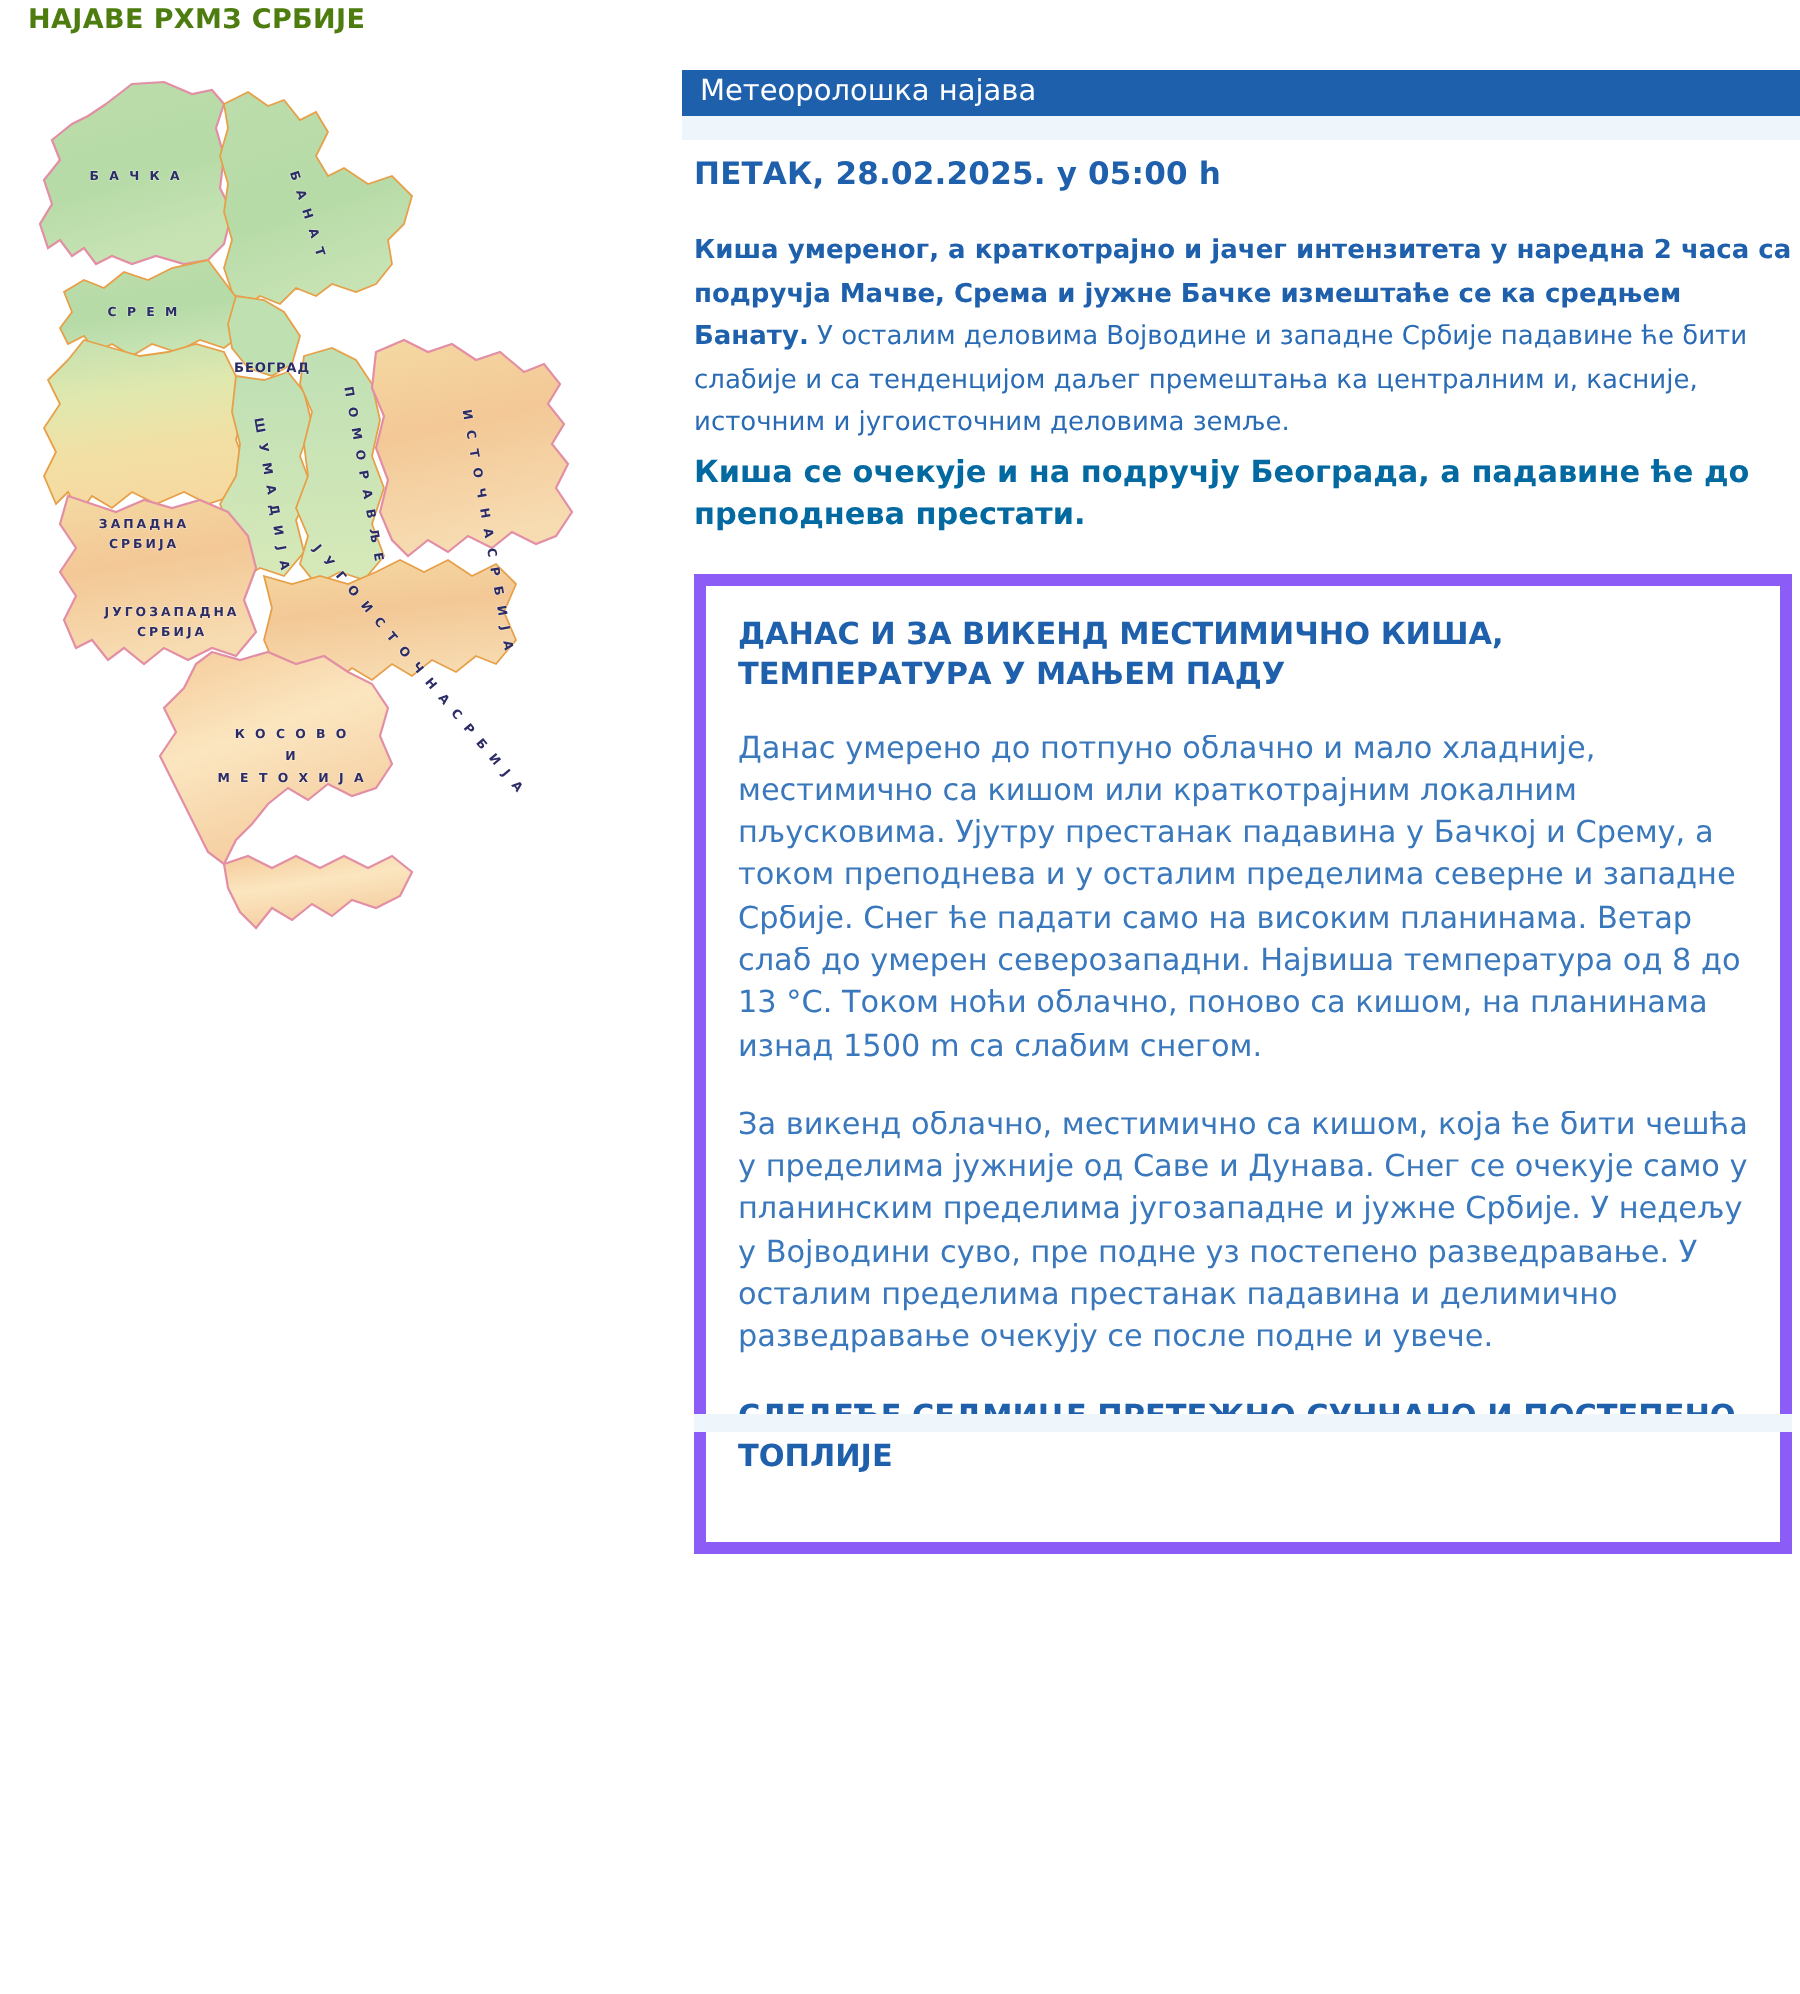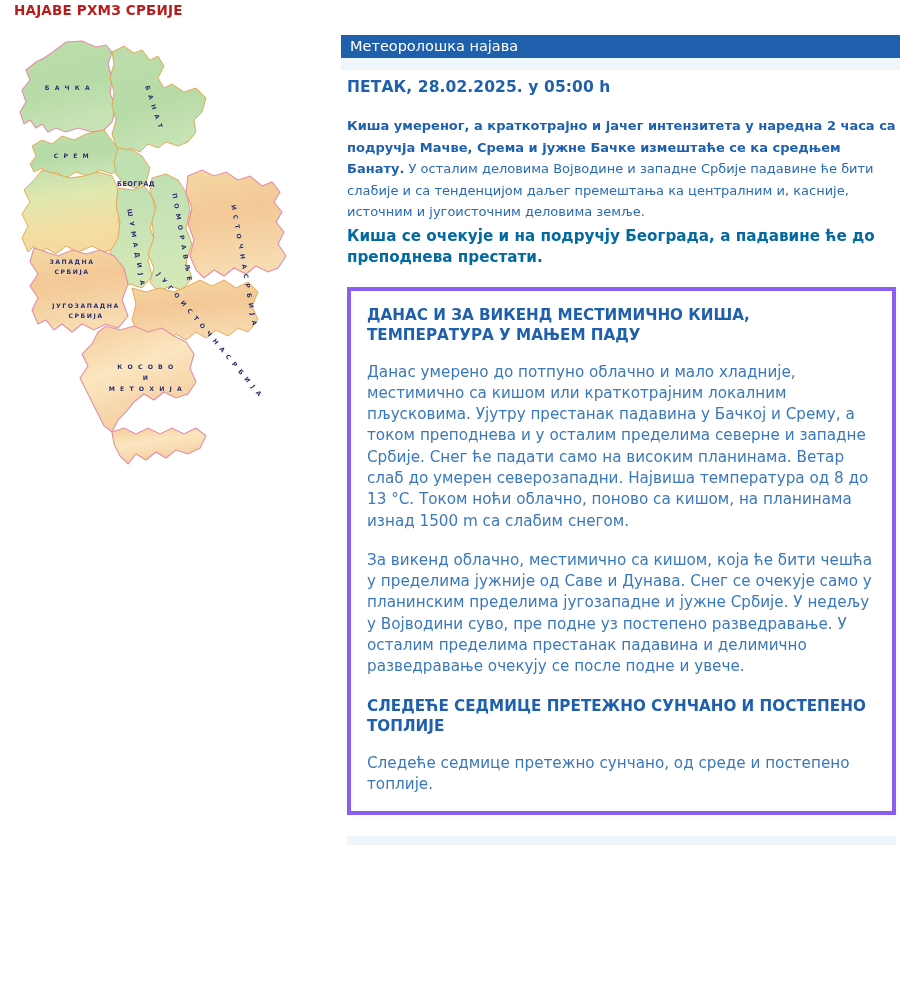--- a/index.html
+++ b/index.html
@@ -17,21 +17,21 @@
   }
 
   
   #page-title {
     position: absolute;
     left: 14px;
     top: 2px;
     font-size: 13.5px;
     font-weight: bold;
     letter-spacing: 0.2px;
-    color: #b91c1c;
+    color: #4d7c0f;
     white-space: nowrap;
   }
 
   
   #map-panel {
     position: absolute;
     left: 0px;
     top: 36px;
     width: 332px;
     height: 500px;
@@ -56,21 +56,21 @@
     letter-spacing: 0.4px;
     font-size: 6.6px;
   }
 
   
   #announcement {
     position: absolute;
     left: 338px;
     top: 0px;
     width: 562px;
-    height: 845px;
+    height: 716px;
     text-decoration: underline;
   }
   #forecast-header {
     position: absolute;
     left: 3px;
     top: 35px;
     width: 559px;
     height: 23px;
     background: #1f60ad;
     color: #ffffff;
@@ -115,21 +115,21 @@
   .bold-para {
     font-size: 15.2px;
     line-height: 21.5px;
     font-weight: bold;
     color: #0369a1;
     margin: 0 0 18px 0;
   }
 
   
   #detail-box {
-    border: 4px solid #8b5cf6;
+    border: 6px solid #8b5cf6;
     background: #ffffff;
     padding: 14px 16px 16px 16px;
     box-sizing: border-box;
     width: 549px;
   }
   .box-heading {
     font-size: 15.2px;
     line-height: 20px;
     font-weight: bold;
     color: #1f60ad;
@@ -317,18 +317,17 @@
 
     <div id="detail-box">
       <div class="box-heading">ДАНАС И ЗА ВИКЕНД МЕСТИМИЧНО КИША, ТЕМПЕРАТУРА У МАЊЕМ ПАДУ</div>
 
       <p class="box-para">Данас умерено до потпуно облачно и мало хладније, местимично са кишом или краткотрајним локалним пљусковима. Ујутру престанак падавина у Бачкој и Срему, а током преподнева и у осталим пределима северне и западне Србије. Снег ће падати само на високим планинама. Ветар слаб до умерен северозападни. Највиша температура од 8 до 13 °C. Током ноћи облачно, поново са кишом, на планинама изнад 1500 m са слабим снегом.</p>
 
       <p class="box-para">За викенд облачно, местимично са кишом, која ће бити чешћа у пределима јужније од Саве и Дунава. Снег се очекује само у планинским пределима југозападне и јужне Србије. У недељу у Војводини суво, пре подне уз постепено разведравање. У осталим пределима престанак падавина и делимично разведравање очекују се после подне и увече.</p>
 
       <div class="box-heading">СЛЕДЕЋЕ СЕДМИЦЕ ПРЕТЕЖНО СУНЧАНО И ПОСТЕПЕНО ТОПЛИЈЕ</div>
 
-      <p class="box-para">Следеће седмице претежно сунчано, од среде и постепено топлије.</p>
     </div>
   </div>
 
   <div id="footer-strip"></div>
 </div>
 
 </body></html>

